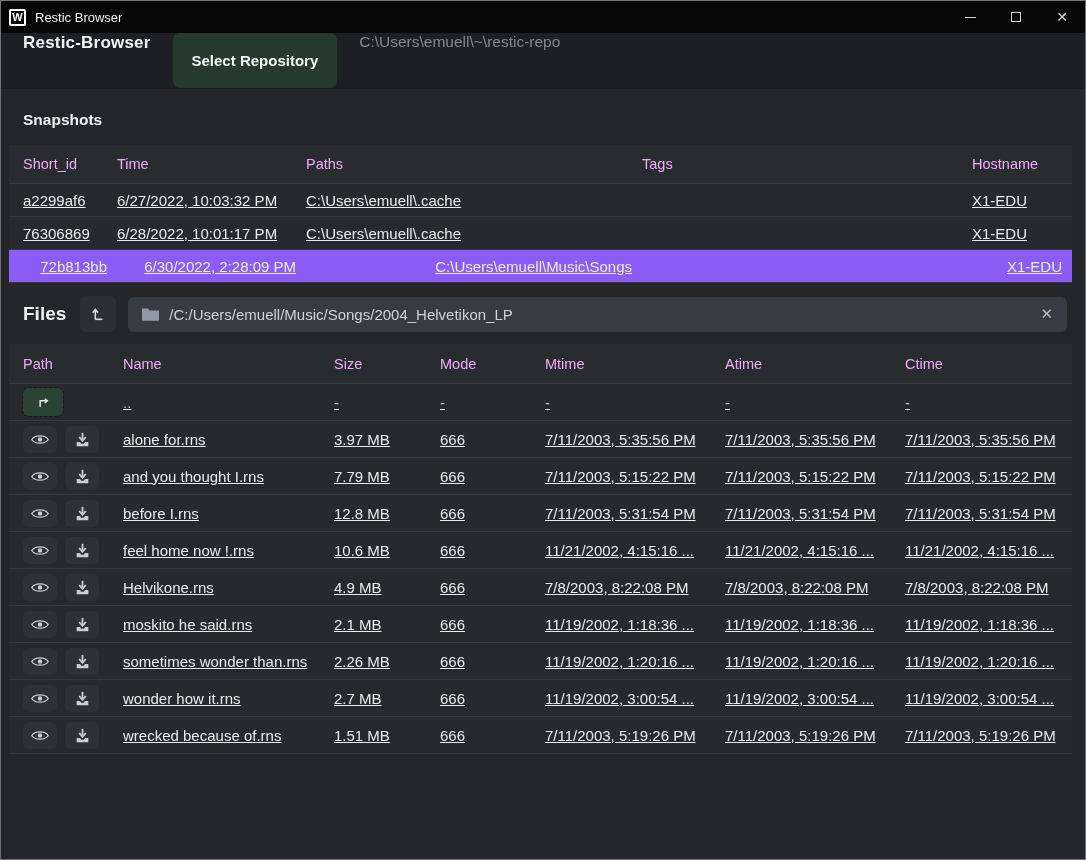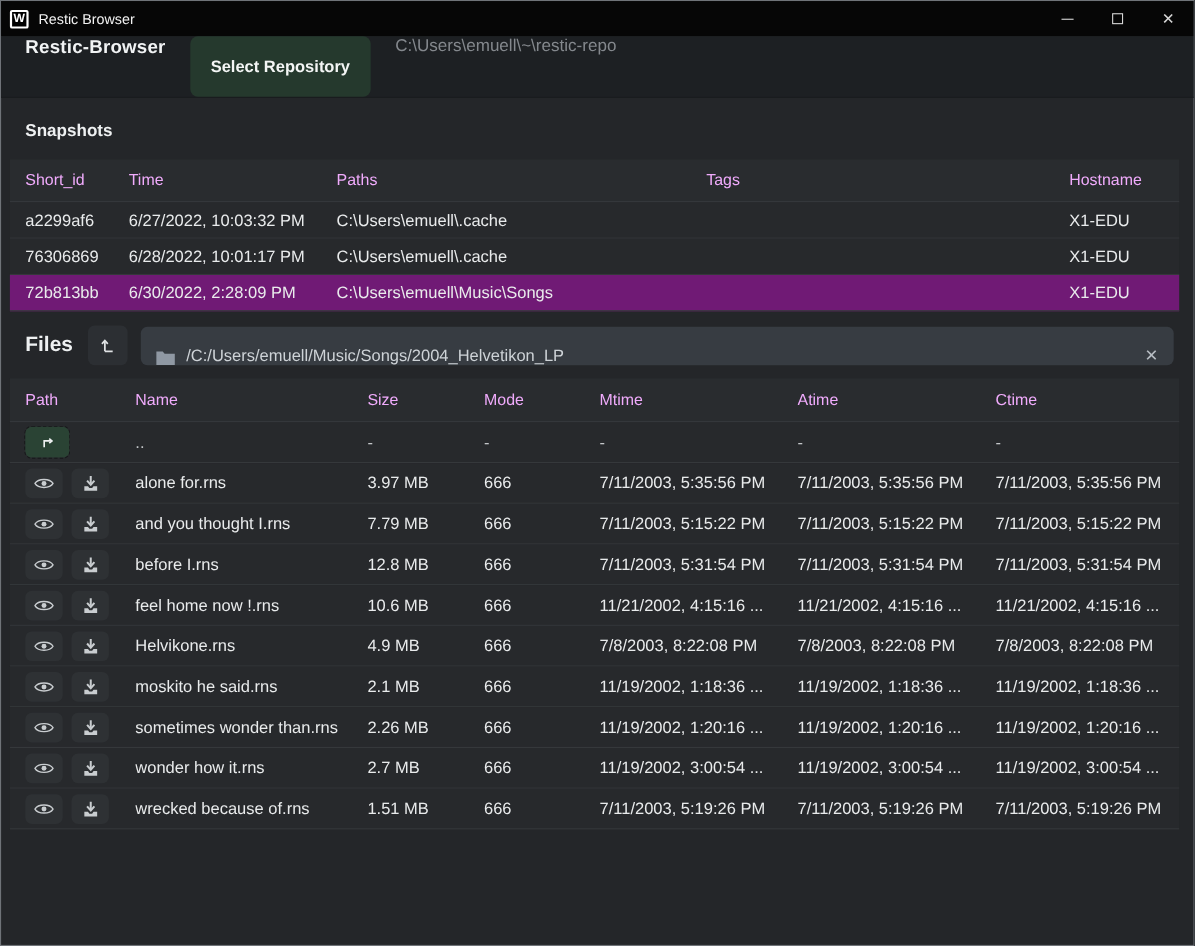--- a/index.html
+++ b/index.html
@@ -21,33 +21,33 @@
   .app-title { color:#f1f3f4; font-size:17px; font-weight:bold; letter-spacing:.2px; }
   .btn-repo { background:#25392d; color:#f4f6f5; font-weight:bold; font-size:15px; border:none; border-radius:7px; padding:11px 19px; font-family:inherit; cursor:pointer; }
   .repo-path { color:#84888d; font-size:15.5px; }
 
   
   .body { flex:1; padding-top:14px; }
   .section-heading { color:#eef0f1; font-size:15.5px; font-weight:bold; padding:0 22px; margin:8px 0 16px 0; }
 
   .thead, .trow { margin-left:8px; margin-right:13px; }
   .thead { background:#292c2f; color:#f0abfc; font-size:14.5px; display:grid; align-items:center; padding-left:14px; border-bottom:1px solid #3a3d40; }
-  .trow { background:#27292c; color:#e9ebec; font-size:15px; display:grid; align-items:center; padding-left:14px; border-bottom:1px solid #35383b; }
+  .trow { background:#27292c; color:#e9ebec; font-size:15px; display:grid; align-items:center; padding-left:14px; border-bottom:1px solid #35383b;text-decoration:underline; }
 
   .grid-snap { grid-template-columns:94px 189px 336px 330px 1fr; }
   .snaps .thead { height:39px; }
   .snaps .trow { height:33px; cursor:default; }
-  .snaps .trow.selected { background:#701a75; }
+  .snaps .trow.selected { background:#8b5cf6;text-align:right; }
 
   
   .filesbar { display:flex; align-items:center; margin:13px 18px 12px 22px; gap:12px; }
   .files-heading { color:#eef0f1; font-size:19px; font-weight:bold; margin-right:2px; }
   .iconbtn { background:#2c2f33; border:none; border-radius:6px; color:#dfe2e4; display:flex; align-items:center; justify-content:center; cursor:pointer; }
   .btn-uplevel { width:36px; height:36px; }
-  .pathbar { flex:1; height:35px; background:#373c42; border-radius:6px; display:flex; align-items:flex-end; padding:0 14px; gap:10px; }
+  .pathbar { flex:1; height:35px; background:#373c42; border-radius:6px; display:flex; align-items:center; padding:0 14px; gap:10px; }
   .pathbar .ptext { color:#ced3d7; font-size:15px; flex:1; white-space:nowrap; overflow:hidden; }
   .pathbar .pclose { color:#b7bdc3; font-size:15px; cursor:pointer; background:none; border:none; font-family:inherit; }
 
   
   .grid-files { grid-template-columns:100px 211px 106px 105px 180px 180px 1fr; }
   .files .thead { height:40px; }
   .files .trow { height:37px; }
   .cell { white-space:nowrap; overflow:hidden; padding-right:10px; }
   .muted { color:#c3c6c9; }
 

